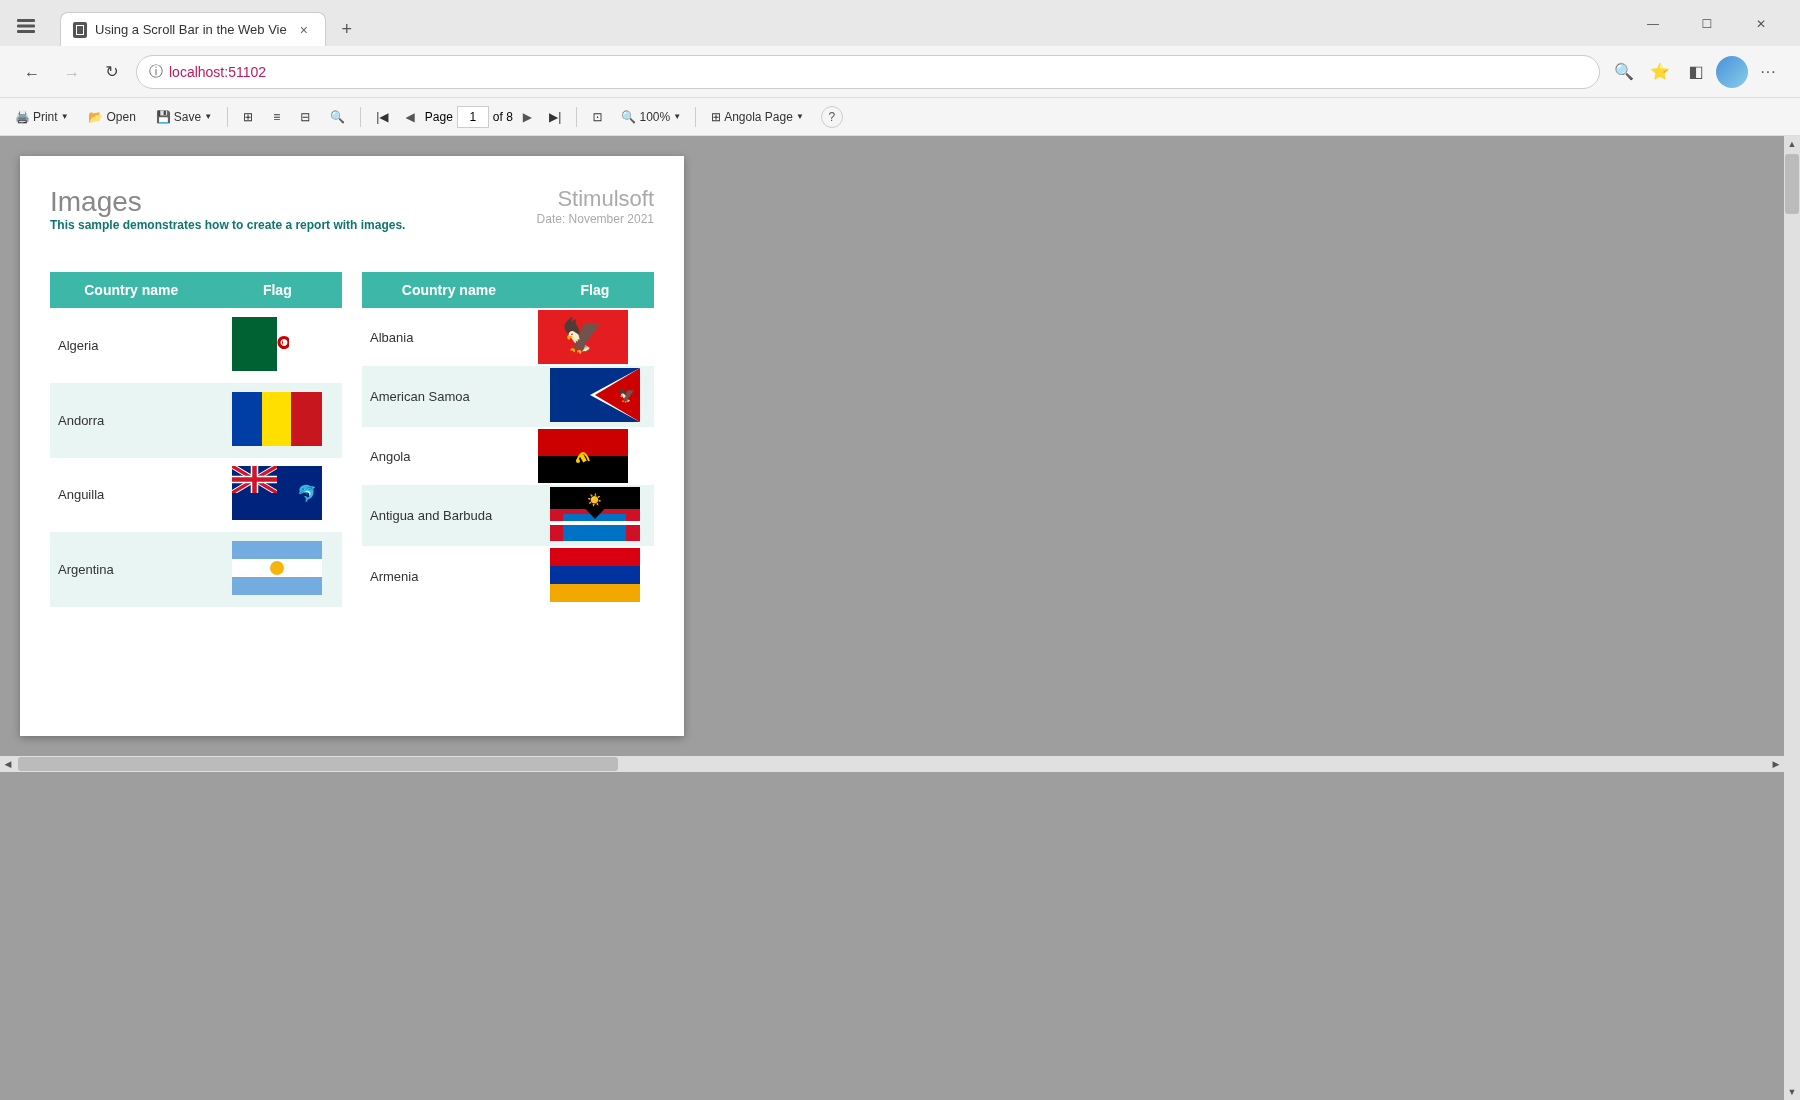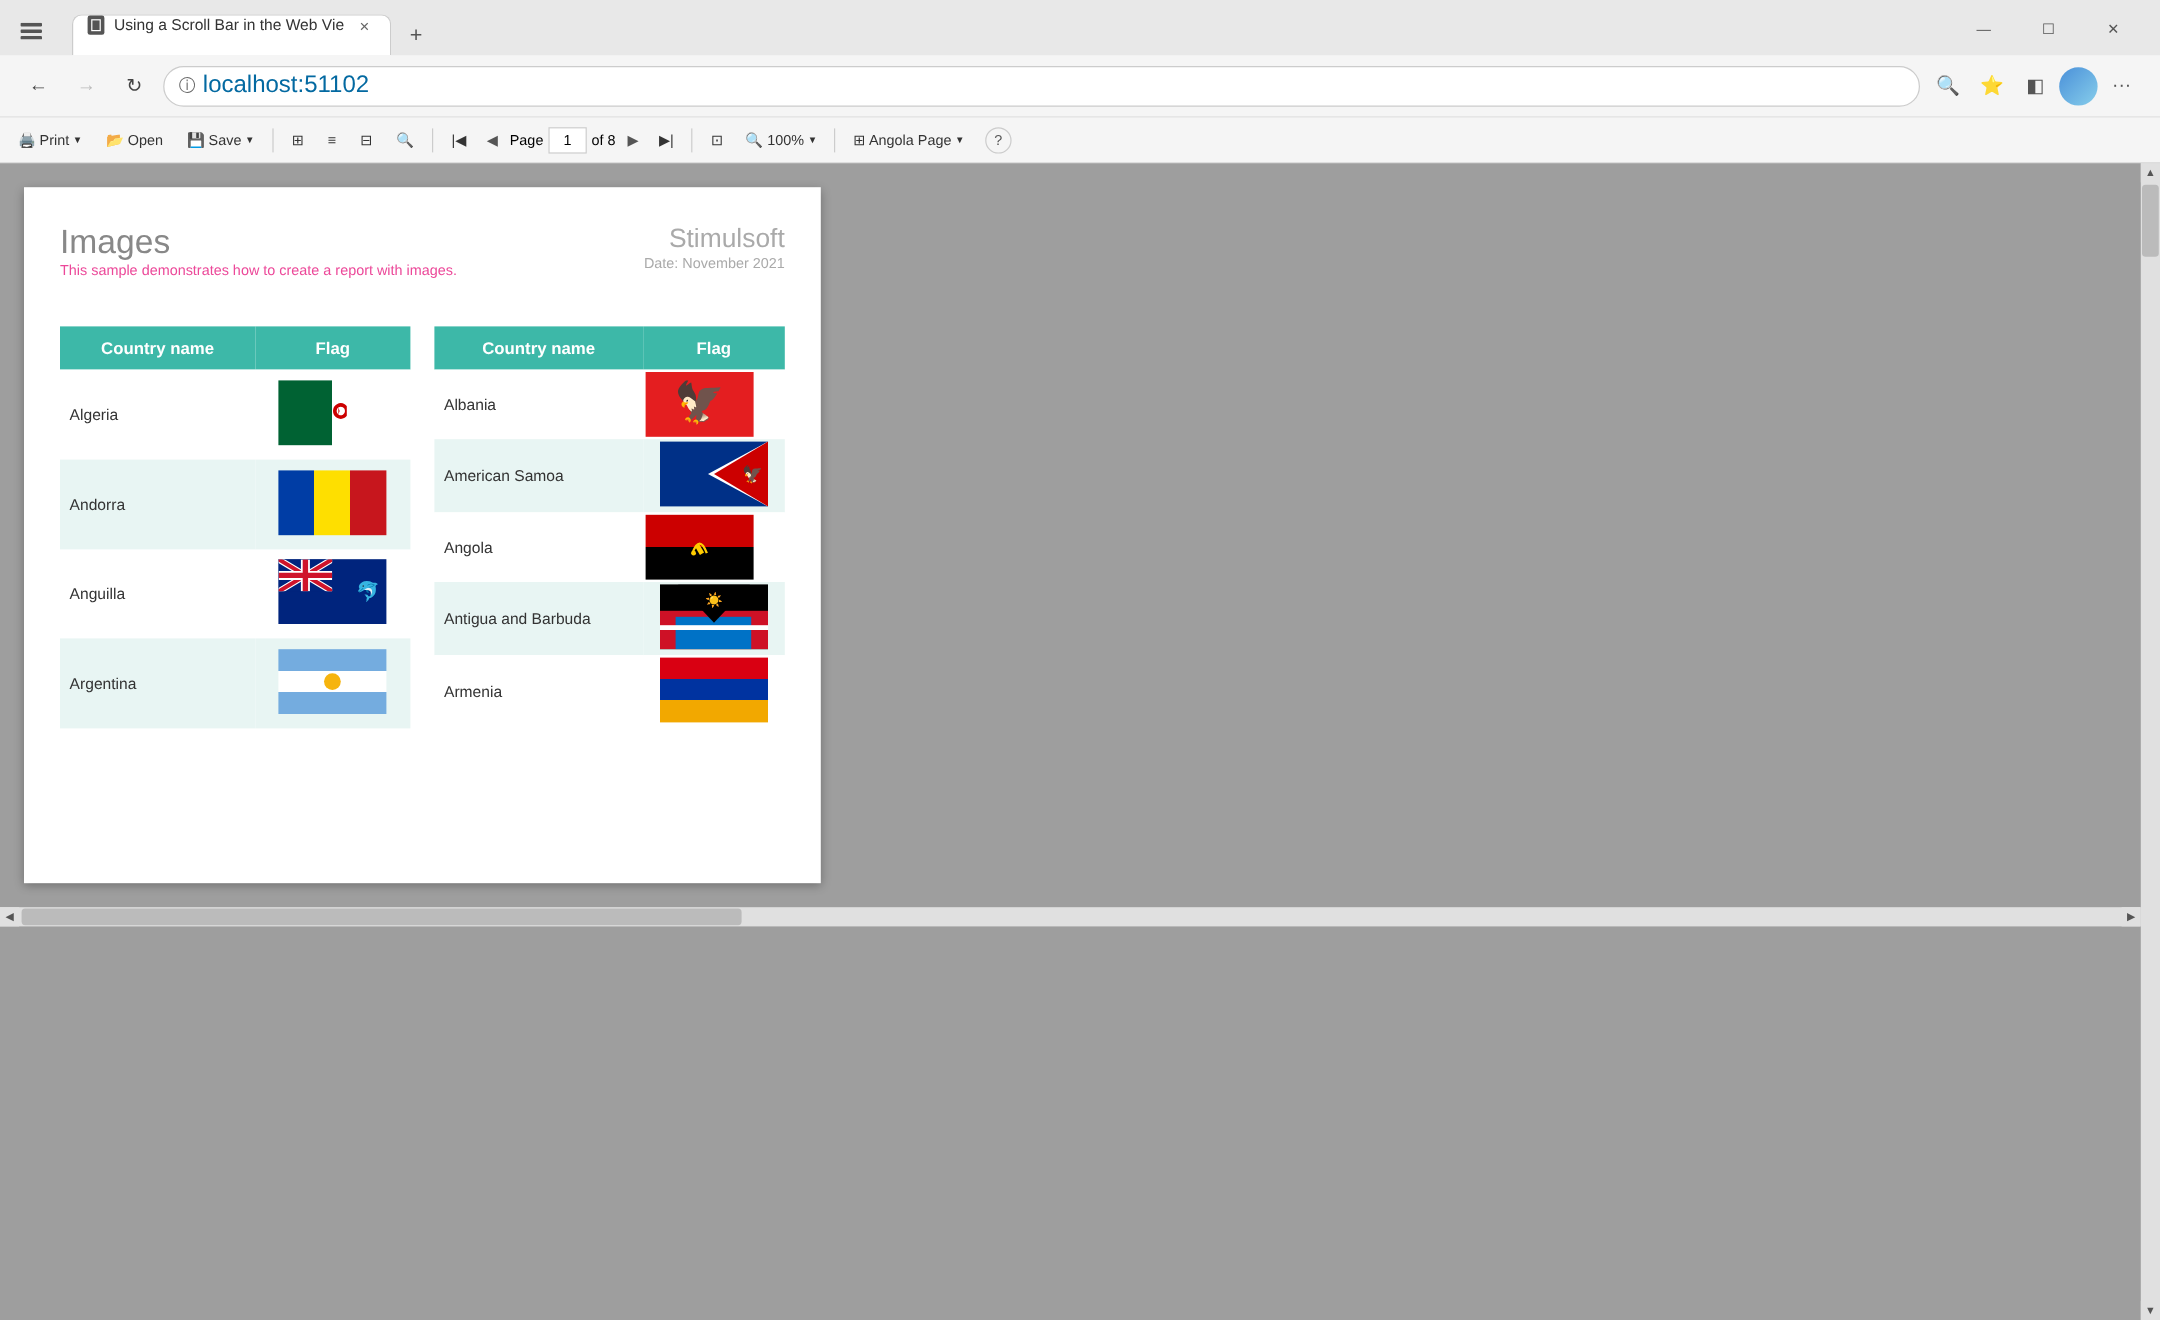--- a/index.html
+++ b/index.html
@@ -1,30 +1,30 @@
 <!DOCTYPE html>
 <html><head>
   <meta charset="utf-8">
   <style>
     * { box-sizing: border-box; margin: 0; padding: 0; }
     body { font-family: 'Segoe UI', Arial, sans-serif; background: #f0f0f0; width: 1800px; height: 1100px; overflow: hidden; }
     .tab-bar { display: flex; align-items: flex-end; padding: 6px 0 0 60px; height: 46px; background: #e8e8e8; }
-    .tab { display: flex; align-items: flex-start; background: white; border-radius: 8px 8px 0 0; padding: 0 12px; height: 34px; min-width: 220px; font-size: 13px; color: #333; border: 1px solid #ccc; border-bottom: none; gap: 8px; }
+    .tab { display: flex; align-items: center; background: white; border-radius: 8px 8px 0 0; padding: 0 12px; height: 34px; min-width: 220px; font-size: 13px; color: #333; border: 1px solid #ccc; border-bottom: none; gap: 8px; }
     .tab-title { flex: 1; overflow: hidden; text-overflow: ellipsis; white-space: nowrap; }
     .tab-close { cursor: pointer; color: #666; font-size: 14px; width: 18px; height: 18px; display: flex; align-items: center; justify-content: center; border-radius: 50%; }
     .tab-new { width: 34px; height: 34px; display: flex; align-items: center; justify-content: center; font-size: 18px; color: #555; cursor: pointer; margin-left: 4px; }
     .window-controls { position: absolute; top: 8px; right: 16px; display: flex; gap: 8px; }
     .win-btn { width: 46px; height: 32px; display: flex; align-items: center; justify-content: center; font-size: 12px; cursor: pointer; color: #555; }
 
     .address-bar-row { background: #f5f5f5; padding: 8px 16px; display: flex; align-items: center; gap: 8px; height: 52px; border-bottom: 1px solid #ddd; }
     .nav-btn { width: 32px; height: 32px; display: flex; align-items: center; justify-content: center; border-radius: 50%; cursor: pointer; color: #444; font-size: 16px; }
     .nav-btn.disabled { color: #bbb; cursor: default; }
     .address-bar { flex: 1; display: flex; align-items: center; background: white; border: 1px solid #ccc; border-radius: 20px; padding: 4px 12px; height: 34px; gap: 6px; }
     .address-info { color: #666; font-size: 14px; }
-    .address-text { flex: 1; font-size: 20px; color: #0369a1; }
+    .address-text { flex: 1; font-size: 14px; color: #be185d; }
     .toolbar-icons { display: flex; gap: 4px; align-items: center; }
     .toolbar-icon { width: 32px; height: 32px; display: flex; align-items: center; justify-content: center; border-radius: 50%; cursor: pointer; font-size: 16px; color: #555; }
     .avatar { width: 32px; height: 32px; border-radius: 50%; background: linear-gradient(135deg, #4a90d9, #87CEEB); overflow: hidden; }
 
     
     .report-toolbar { background: #f5f5f5; border-bottom: 1px solid #ddd; padding: 4px 8px; display: flex; align-items: center; gap: 6px; height: 38px; }
     .toolbar-btn { display: flex; align-items: center; gap: 3px; padding: 3px 6px; font-size: 12px; cursor: pointer; border: 1px solid transparent; border-radius: 3px; color: #333; background: none; }
     .toolbar-separator { width: 1px; height: 20px; background: #ccc; margin: 0 2px; }
     .page-nav { display: flex; align-items: center; gap: 4px; font-size: 12px; }
     .page-input { width: 32px; height: 22px; border: 1px solid #ccc; text-align: center; font-size: 12px; padding: 0 2px; }
@@ -50,21 +50,21 @@
     .hscrollbar-thumb { height: 14px; width: 600px; background: #bbb; border-radius: 3px; position: absolute; top: 1px; left: 2px; cursor: pointer; }
 
     
     .report-page { background: white; margin: 20px auto; width: 664px; min-height: 580px; padding: 30px 30px 30px 30px; position: relative; box-shadow: 0 2px 8px rgba(0,0,0,0.3); margin-left: 20px; }
 
     .report-header { display: flex; justify-content: space-between; margin-bottom: 20px; }
     .report-title { font-size: 28px; color: #888; font-weight: 300; }
     .report-brand { text-align: right; }
     .report-brand-name { font-size: 22px; color: #aaa; font-weight: 300; }
     .report-date { font-size: 12px; color: #aaa; }
-    .report-subtitle { font-size: 12px; color: #ec4899; margin-bottom: 20px; }
+    .report-subtitle { font-size: 12px; color: #0f766e; margin-bottom: 20px; font-weight: bold; }
 
     
     .tables-container { display: flex; gap: 20px; justify-content: center; }
     .report-table { flex: 1; border-collapse: collapse; }
     .report-table th { background: #3db8a8; color: white; padding: 10px 12px; font-weight: 600; font-size: 14px; text-align: center; }
     .report-table td { padding: 6px 8px; font-size: 13px; color: #333; border: none; vertical-align: middle; }
     .report-table td.flag-cell { padding: 2px; text-align: center; }
     .report-table tr:nth-child(even) td { background: #e8f5f3; }
     .report-table tr:nth-child(odd) td { background: white; }
 

